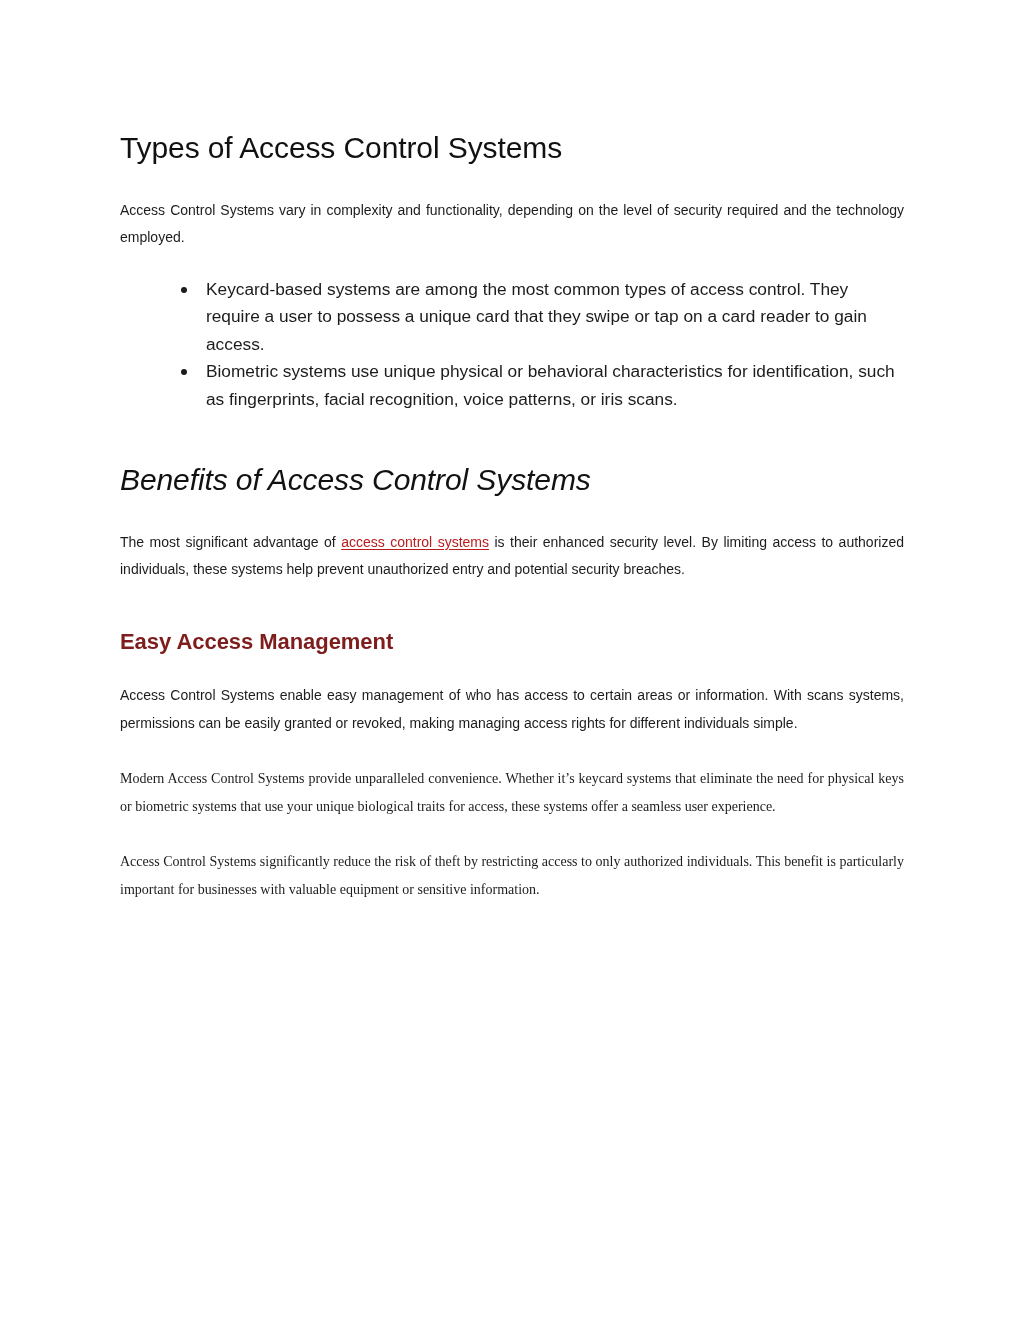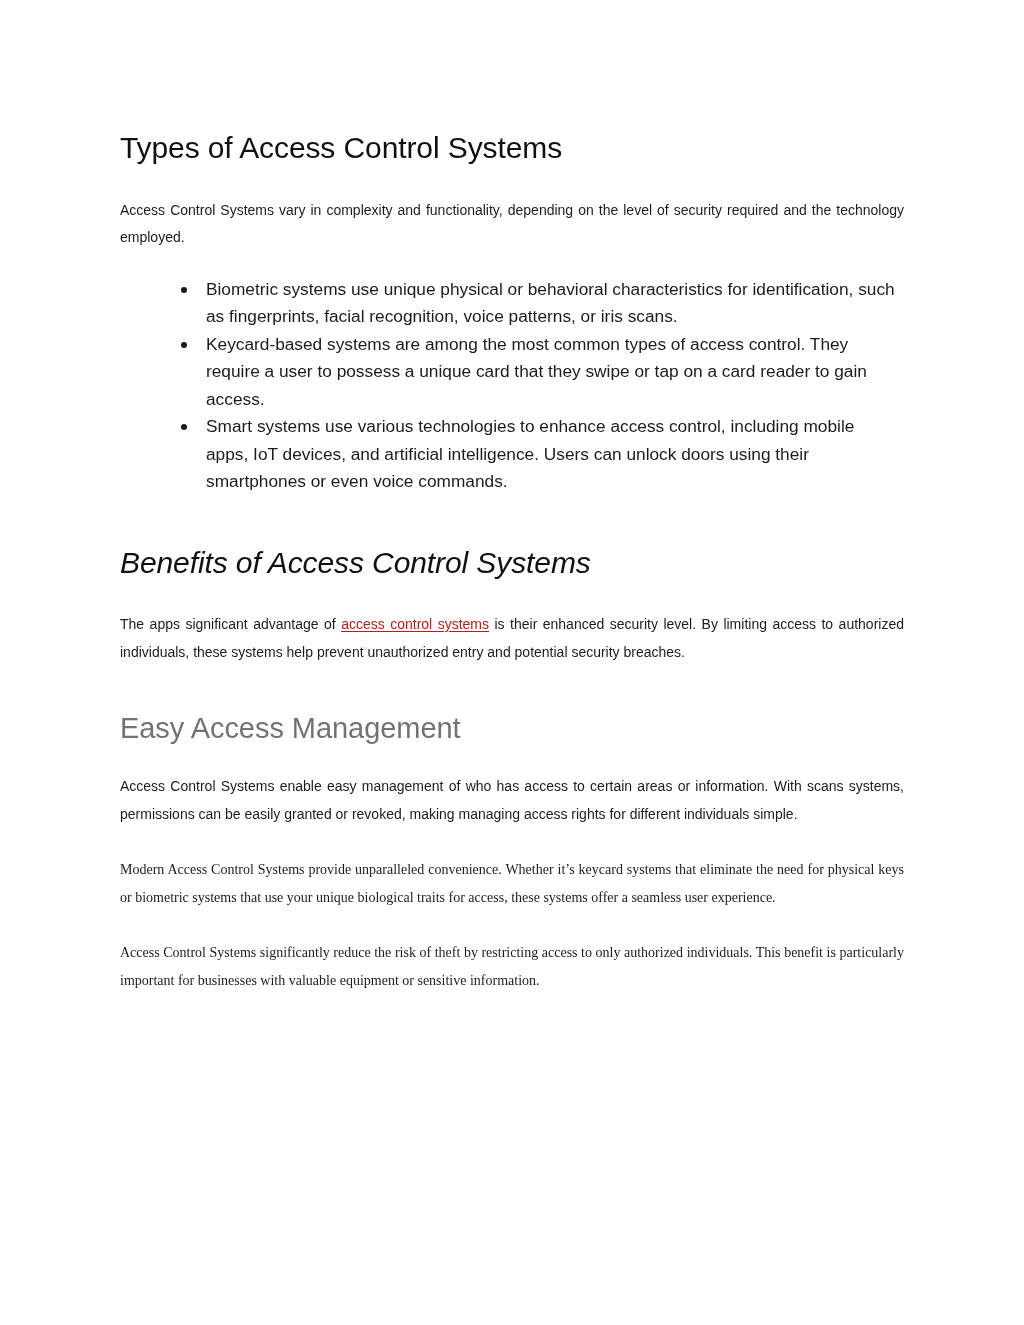--- a/index.html
+++ b/index.html
@@ -40,24 +40,24 @@
   }
   .h1-top {
     padding-top: 122px;
   }
   .h1-benefits {
     padding-top: 48px;
     font-style: italic;
   }
   h2.doc-h2 {
     font-family: "Liberation Sans", sans-serif;
-    font-weight: 400;
-    font-size: 29px;
+    font-weight: 700;
+    font-size: 22px;
     line-height: 1.25;
-    color: #737373;
+    color: #7f1d1d;
     margin: 0;
     padding-top: 44px;
     letter-spacing: -0.05px;
   }
 
   
   p.doc-p {
     font-size: 14px;
     line-height: 27.5px;
     color: #1c1c1c;
@@ -111,35 +111,31 @@
 <div class="page">
   <div class="content">
 
     <h1 class="doc-h1 h1-top">Types of Access Control Systems</h1>
 
     <p class="doc-p p-intro">Access Control Systems vary in complexity and functionality, depending on the level of security required and the technology employed.</p>
 
     <ul class="doc-list">
       <li>
         <span class="bullet-dot"></span>
-        <span>Biometric systems use unique physical or behavioral characteristics for identification, such as fingerprints, facial recognition, voice patterns, or iris scans.</span>
-      </li>
-      <li>
-        <span class="bullet-dot"></span>
         <span>Keycard-based systems are among the most common types of access control. They require a user to possess a unique card that they swipe or tap on a card reader to gain access.</span>
       </li>
       <li>
         <span class="bullet-dot"></span>
-        <span>Smart systems use various technologies to enhance access control, including mobile apps, IoT devices, and artificial intelligence. Users can unlock doors using their smartphones or even voice commands.</span>
+        <span>Biometric systems use unique physical or behavioral characteristics for identification, such as fingerprints, facial recognition, voice patterns, or iris scans.</span>
       </li>
     </ul>
 
     <h1 class="doc-h1 h1-benefits">Benefits of Access Control Systems</h1>
 
-    <p class="doc-p p-intro"><span>The apps significant advantage of </span><a class="doc-link" href="#">access control systems</a><span> is their enhanced security level. By limiting access to authorized individuals, these systems help prevent unauthorized entry and potential security breaches.</span></p>
+    <p class="doc-p p-intro"><span>The most significant advantage of </span><a class="doc-link" href="#">access control systems</a><span> is their enhanced security level. By limiting access to authorized individuals, these systems help prevent unauthorized entry and potential security breaches.</span></p>
 
     <h2 class="doc-h2">Easy Access Management</h2>
 
     <p class="doc-p p-after-h2">Access Control Systems enable easy management of who has access to certain areas or information. With scans systems, permissions can be easily granted or revoked, making managing access rights for different individuals simple.</p>
 
     <p class="doc-p p-gap">Modern Access Control Systems provide unparalleled convenience. Whether it’s keycard systems that eliminate the need for physical keys or biometric systems that use your unique biological traits for access, these systems offer a seamless user experience.</p>
 
     <p class="doc-p p-gap">Access Control Systems significantly reduce the risk of theft by restricting access to only authorized individuals. This benefit is particularly important for businesses with valuable equipment or sensitive information.</p>
 
   </div>

